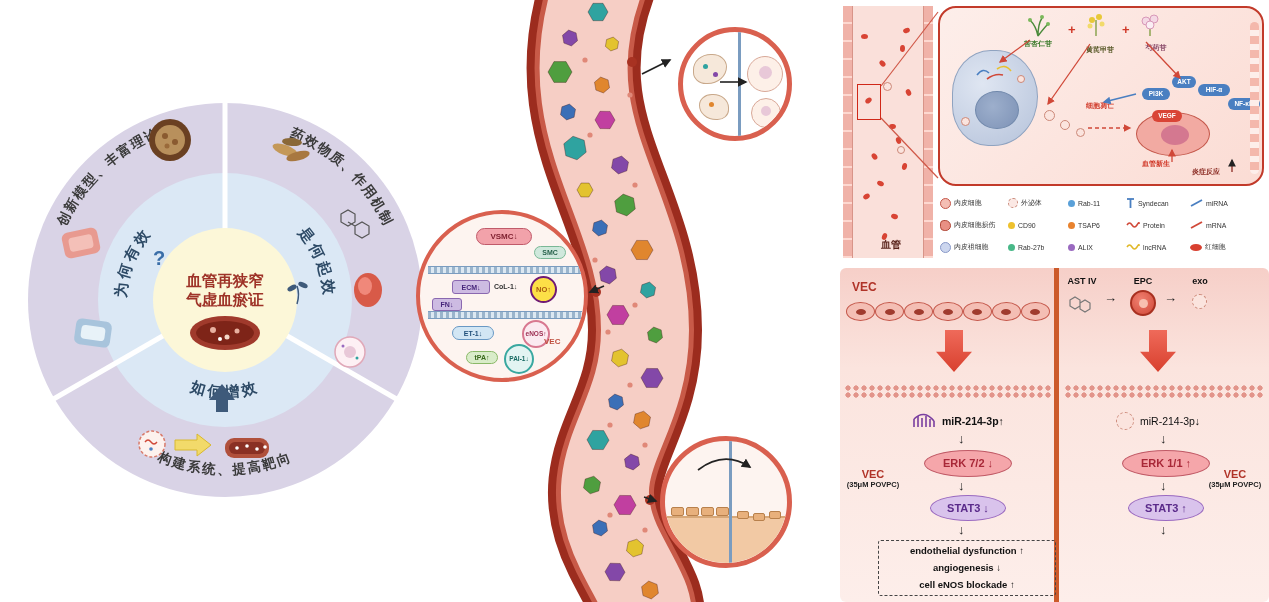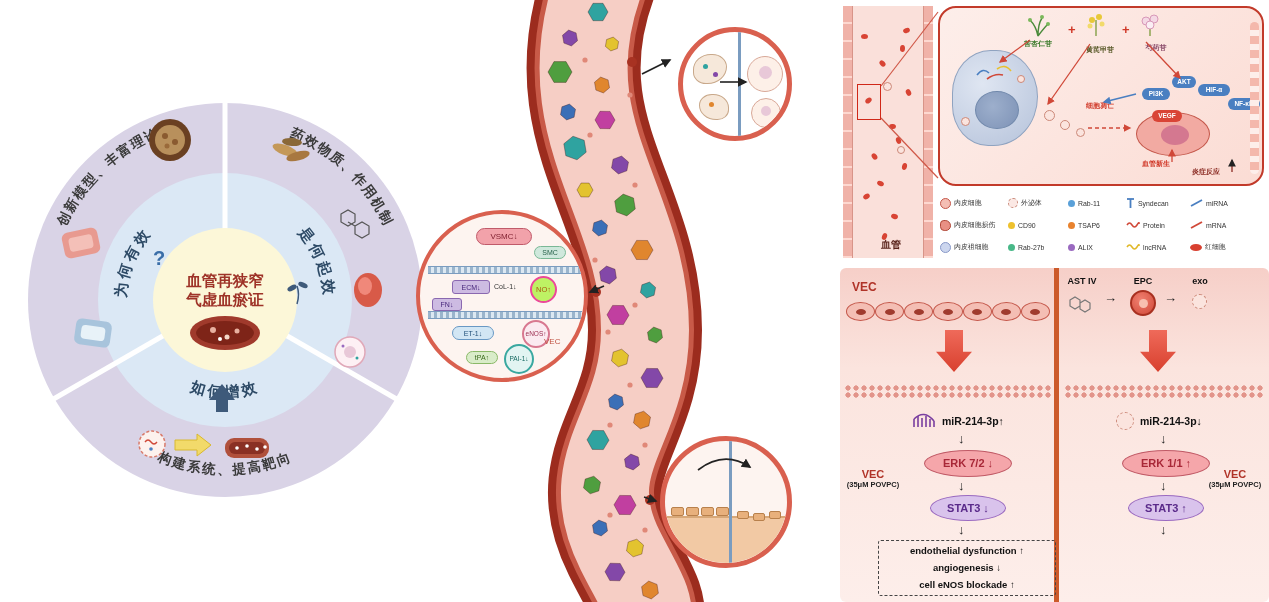--- a/index.html
+++ b/index.html
@@ -1,20 +1,20 @@
 <!DOCTYPE html>
 <html><head>
 <meta charset="utf-8">
 <style>
 *{box-sizing:border-box}
 body{margin:0;font-family:"Liberation Sans",sans-serif}
 #stage{position:relative;width:1269px;height:602px;background:#fff;overflow:hidden}
 .abs{position:absolute}
 .callout{border:4px solid #d9604f;border-radius:50%;background:#fdf4f0;overflow:hidden}
-.mnode{position:absolute;display:flex;align-items:center;justify-content:center;font-weight:normal;line-height:1}
+.mnode{position:absolute;display:flex;align-items:center;justify-content:center;font-weight:bold;line-height:1}
 .mband{position:absolute;height:8px;background:repeating-linear-gradient(90deg,#9ab4cc 0 3px,#dce8f2 3px 6px);border-top:1px solid #7a9cc0;border-bottom:1px solid #7a9cc0}
 .pill{position:absolute;display:flex;align-items:center;justify-content:center;font-weight:bold;color:#fff;border-radius:7px;line-height:1}
 .bigarrow{position:absolute;width:36px;height:42px;background:linear-gradient(#ef6a5a,#d8402e);clip-path:polygon(25% 0,75% 0,75% 52%,100% 52%,50% 100%,0 52%,25% 52%)}
 .membrane{position:absolute;height:15px;background-image:radial-gradient(circle 2.6px at 4px 4px,#e2948a 97%,transparent),radial-gradient(circle 2.6px at 4px 11px,#e2948a 97%,transparent);background-size:8px 15px}
 .step{position:absolute;font-weight:bold;font-size:13px;color:#222;line-height:1}
 .node-ellipse{position:absolute;display:flex;align-items:center;justify-content:center;font-weight:bold;border-radius:50%;line-height:1}
 .outbox{position:absolute;border:1.5px dashed #444;border-radius:3px;display:flex;flex-direction:column;justify-content:center;gap:3px;text-align:center}
 .outbox span{font-size:9.5px;font-weight:bold;color:#111;line-height:1.5}
 .vecsmall{position:absolute;text-align:center;line-height:1.15}
 .vecsmall b{display:block;color:#b03328;font-size:11px}
@@ -180,21 +180,21 @@
       </g>
 </svg>
 
 <div class="abs callout" style="left:416px;top:210px;width:172px;height:172px">
   <div class="mnode" style="left:56px;top:14px;width:56px;height:17px;background:#f2a2aa;border:1px solid #c05a6a;border-radius:9px;font-size:8px;color:#7e1f2e">VSMC↓</div>
   <div class="mnode" style="left:114px;top:32px;width:32px;height:13px;background:#cfe8dc;border:1px solid #7ab896;border-radius:7px;font-size:7px;color:#27614a">SMC</div>
   <div class="mband" style="left:8px;top:52px;width:154px"></div>
   <div class="mnode" style="left:32px;top:66px;width:38px;height:14px;background:#cdbbe2;border:1px solid #8a68b0;border-radius:3px;font-size:7px;color:#46257a">ECM↓</div>
   <div class="mnode" style="left:74px;top:69px;font-size:7px;color:#333">CoL-1↓</div>
   <div class="mnode" style="left:12px;top:84px;width:30px;height:13px;background:#cdbbe2;border:1px solid #8a68b0;border-radius:3px;font-size:7px;color:#46257a">FN↓</div>
-  <div class="mnode" style="left:110px;top:62px;width:27px;height:27px;border:2px solid #ec4899;background:#bef264;border-radius:50%;font-size:7.5px;color:#a85a10">NO↑</div>
+  <div class="mnode" style="left:110px;top:62px;width:27px;height:27px;border:2px solid #701a75;background:#fde047;border-radius:50%;font-size:7.5px;color:#a85a10">NO↑</div>
   <div class="mband" style="left:8px;top:97px;width:154px"></div>
   <div class="mnode" style="left:32px;top:112px;width:42px;height:14px;background:#d2e6f4;border:1px solid #6898c4;border-radius:8px;font-size:7px;color:#1f4e78">ET-1↓</div>
   <div class="mnode" style="left:102px;top:106px;width:28px;height:28px;border:2px solid #d87890;background:#fbeaf0;border-radius:50%;font-size:6.5px;color:#9c2f52">eNOS↑</div>
   <div class="mnode" style="left:46px;top:137px;width:32px;height:13px;background:#d9ecc9;border:1px solid #8ab868;border-radius:7px;font-size:7px;color:#39691c">tPA↑</div>
   <div class="mnode" style="left:84px;top:130px;width:30px;height:30px;border:2px solid #3aa8a0;background:#e2f4f2;border-radius:50%;font-size:6.5px;color:#176a62">PAI-1↓</div>
   <div class="mnode" style="left:124px;top:124px;font-size:8px;color:#c05040">VEC</div>
 </div>
 
 <div class="abs callout" style="left:678px;top:27px;width:114px;height:114px;border-width:5px;background:#fff">
   <div class="abs" style="left:55px;top:0;width:3px;height:114px;background:#7a9cc0"></div>
@@ -413,21 +413,21 @@
   <div class="abs" style="left:288px;top:8px;width:30px;text-align:center;font-size:9px;font-weight:bold;color:#111">EPC</div>
   <div class="abs" style="left:290px;top:22px;width:26px;height:26px;border-radius:50%;background:radial-gradient(circle at 40% 35%,#f08070,#d04838);border:2px solid #a83020">
     <div class="abs" style="left:7px;top:7px;width:9px;height:9px;border-radius:50%;background:#f8c0b0"></div>
   </div>
   <div class="abs" style="left:324px;top:22px;font-size:13px;font-weight:bold;color:#222">→</div>
   <div class="abs" style="left:346px;top:8px;width:28px;text-align:center;font-size:9px;font-weight:bold;color:#111">exo</div>
   <div class="exo-c" style="left:352px;top:26px;width:15px;height:15px;border-style:dashed"></div>
   <div class="bigarrow" style="left:300px;top:62px"></div>
   <div class="membrane" style="left:224px;top:116px;width:200px"></div>
   <div class="exo-c" style="left:276px;top:144px;width:18px;height:18px;border-style:dashed"></div>
-  <div class="abs" style="left:300px;top:147px;font-size:10.5px;font-weight:bold;color:#111">miR-214-3p↓</div>
+  <div class="abs" style="left:300px;top:147px;font-size:10.5px;font-weight:normal;color:#111">miR-214-3p↓</div>
   <div class="step" style="left:320px;top:164px">↓</div>
   <div class="node-ellipse" style="left:282px;top:182px;width:88px;height:27px;background:#f5a6aa;border:1.5px solid #c05a66;font-size:11px;color:#a82838">ERK 1/1 ↑</div>
   <div class="step" style="left:320px;top:211px">↓</div>
   <div class="node-ellipse" style="left:288px;top:227px;width:76px;height:26px;background:#d9c3ec;border:1.5px solid #9a6ac0;font-size:11px;color:#5a2a8a">STAT3 ↑</div>
   <div class="vecsmall" style="left:364px;top:200px;width:62px">
         <b>VEC</b>
         <i>(35μM POVPC)</i>
       </div>
   <div class="step" style="left:320px;top:255px">↓</div>
 </div>

